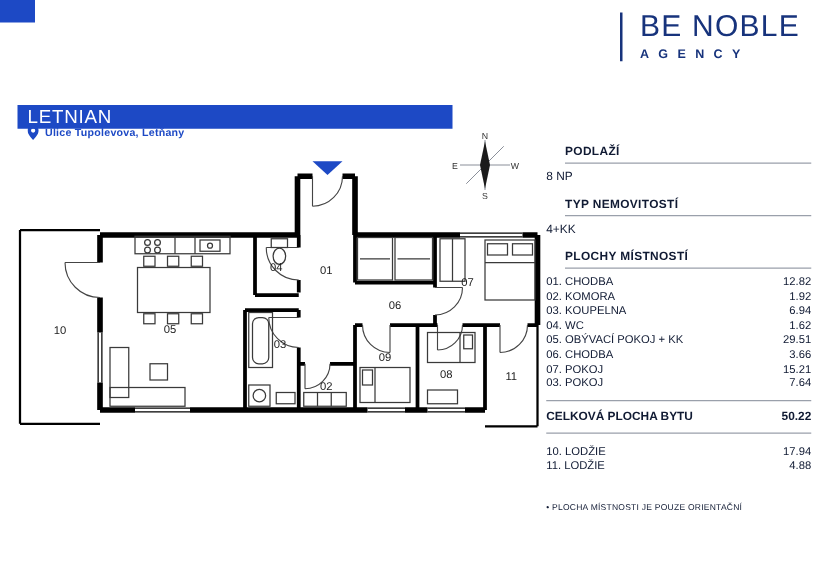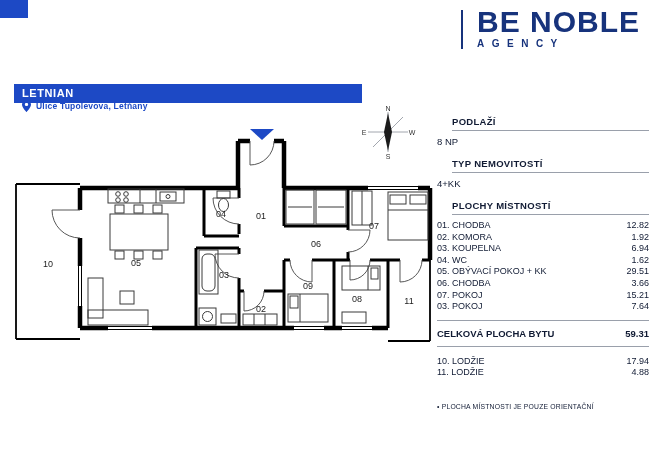--- a/index.html
+++ b/index.html
@@ -7,25 +7,25 @@
   html,body { margin:0; padding:0; }
   body {
     width:662px; height:468px; position:relative; overflow:hidden;
     background:#ffffff; font-family:"Liberation Sans", sans-serif; color:var(--ink);
   }
   
   .brand-mark { position:absolute; left:0; top:0; width:28px; height:18px; background:var(--blue); }
   
   .logo { position:absolute; top:10px; right:22px; display:flex; align-items:stretch; }
   .logo-line { width:2px; background:var(--navy); margin-right:14px; }
-  .logo-name { font-size:30px; font-weight:bold; letter-spacing:1px; color:var(--navy); line-height:24px; }
+  .logo-name { font-size:24px; font-weight:normal; letter-spacing:1px; color:var(--navy); line-height:24px; }
   .logo-sub { font-size:10px; font-weight:bold; letter-spacing:7.5px; color:var(--navy); margin-top:4px; }
   
   .title-bar { position:absolute; left:14px; top:84px; width:348px; height:19px; background:var(--blue); }
-  .title-bar span { display:block; color:#fff; font-weight:bold; font-size:11px; letter-spacing:0.6px; line-height:19px; padding-left:8px; }
+  .title-bar span { display:block; color:#fff; font-weight:normal; font-size:15px; letter-spacing:0.6px; line-height:19px; padding-left:8px; }
   
   .address { position:absolute; left:22px; top:100px; display:flex; align-items:center; gap:5px; }
   .address span { color:var(--blue); font-size:8.5px; font-weight:600; letter-spacing:0.2px; }
   
   .compass { position:absolute; left:360px; top:104px; width:56px; height:56px; }
   .compass text { font-size:7px; fill:#333; font-family:"Liberation Sans",sans-serif; }
   
   .plan { position:absolute; left:12px; top:126px; width:424px; height:222px; }
   .plan text { font-size:9px; fill:#1c1c1c; font-family:"Liberation Sans",sans-serif; }
   .w-outer { stroke:#000; stroke-width:4.5; fill:none; }
@@ -211,21 +211,21 @@
         <span>15.21</span>
       </div>
     <div class="row">
         <span>03. POKOJ</span>
         <span>7.64</span>
       </div>
   </div>
 
   <div class="total-row">
     <span>CELKOVÁ PLOCHA BYTU</span>
-    <span>59.31</span>
+    <span>50.22</span>
   </div>
 
   <div class="extras">
     <div class="row">
         <span>10. LODŽIE</span>
         <span>17.94</span>
       </div>
     <div class="row">
         <span>11. LODŽIE</span>
         <span>4.88</span>

